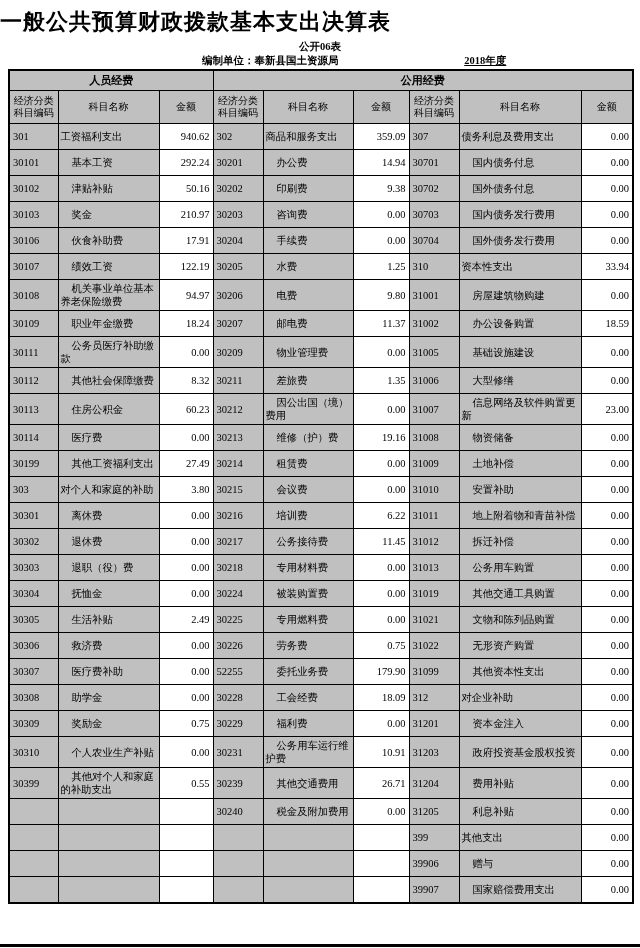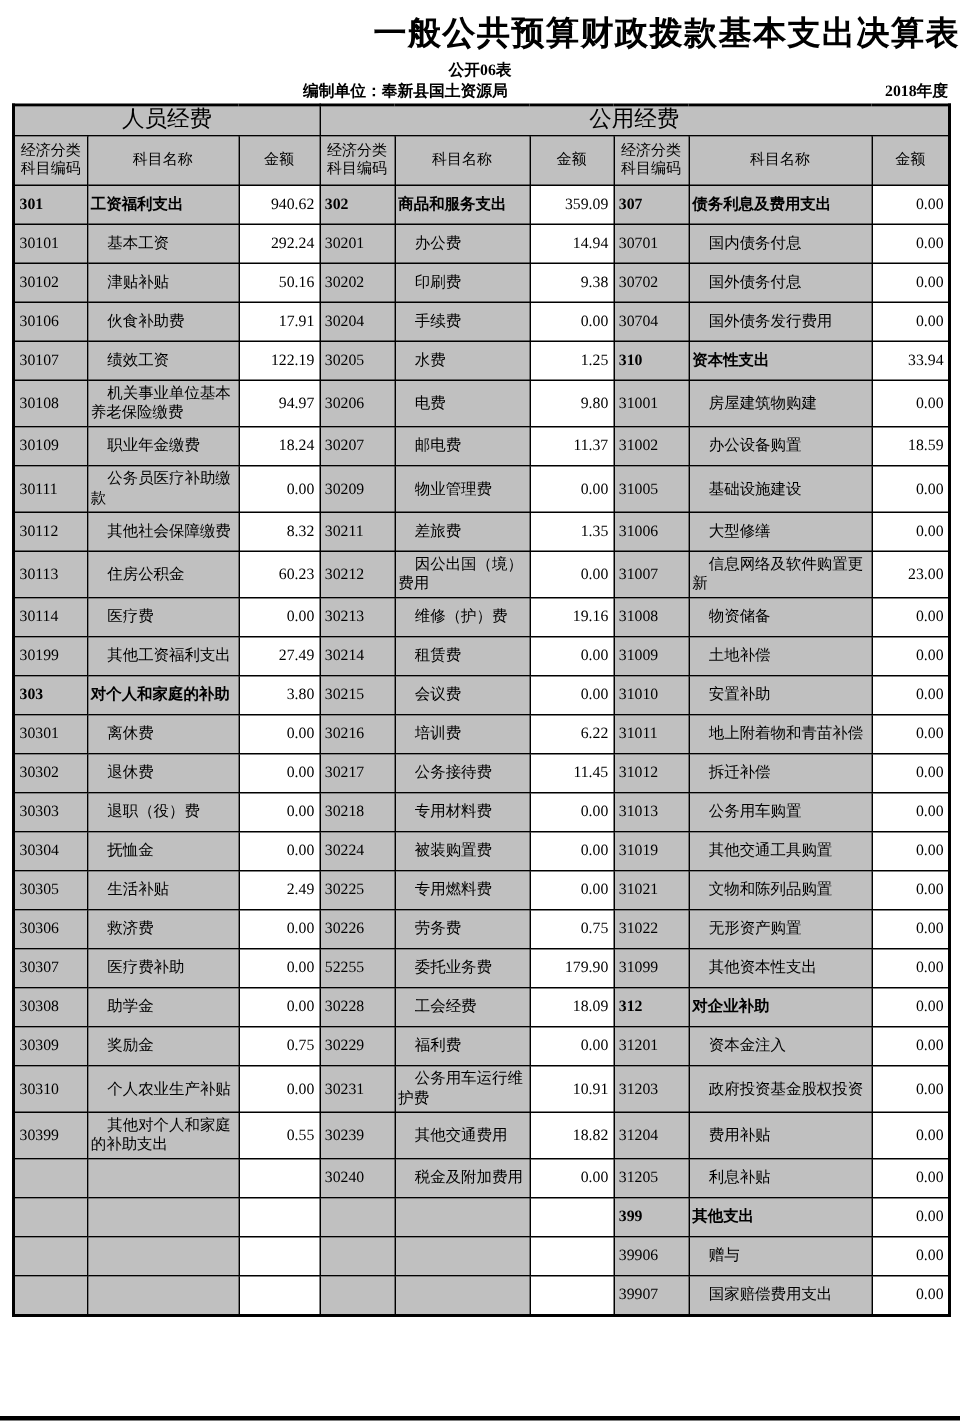--- a/index.html
+++ b/index.html
@@ -2,53 +2,53 @@
 <html><head>
 <meta charset="utf-8">
 <style>
   html,body { margin:0; padding:0; }
   body {
     width:640px; height:948px; position:relative; background:#ffffff;
     font-family:"Liberation Serif","DejaVu Serif",serif; color:#000;
     overflow:hidden;
   }
   .title {
-    padding-top:7px; text-align:right; font-size:22px; font-weight:bold;
+    padding-top:7px; text-align:left; font-size:22px; font-weight:bold;
     letter-spacing:1px;
   }
   .form-no {
     margin:3px 8px 0; text-align:center; font-size:10.5px; font-weight:bold;
   }
   .info-line {
     margin:0 8px 1px; display:flex; font-size:10.5px; font-weight:bold;
     align-items:flex-end;
   }
   .info-line .left  { flex:1; text-align:right;padding-left:37px; }
-  .info-line .mid   { flex:1; text-align:right; }
+  .info-line .mid   { flex:1; text-align:center;text-decoration:underline; }
   .info-line .right { flex:1; text-align:right; }
 
   table.main {
     border-collapse:collapse; table-layout:fixed; width:624px; margin:0 8px;
     border:2px solid #000;
   }
   th, td { border:1px solid #000; overflow:hidden; }
   .gray { background:var(--cell-gray,#c0c0c0); }
 
-  tr.grp th { height:13px; font-size:15px; font-weight:normal; padding:3px; line-height:13px; }
+  tr.grp th { height:13px; font-size:11px; font-weight:bold; padding:3px; line-height:13px; }
   tr.cols th {
     height:30px; font-size:10px; font-weight:normal; line-height:12px;
     padding:1px 2px; text-align:center; vertical-align:middle;
   }
 
   tbody td { height:21px; font-size:10.5px; line-height:13px; padding:2px 2px; vertical-align:middle; }
   td.code { text-align:left; padding-left:3px; }
   td.name { text-align:left; font-size:10.3px; }
   td.name.child { text-indent:11px; }
   td.amt  { text-align:right; background:#fff; padding-right:3px; }
-  .bold   { font-weight:bold;margin-top:37px; }
+  .bold   { font-weight:normal;margin-top:37px; }
   .bottom-bar {
     position:absolute; left:0; bottom:1px; width:640px; height:3px; background:#000;
   }
 </style>
 </head>
 <body style="--cell-gray: #c0c0c0;">
 
 <div class="title">一般公共预算财政拨款基本支出决算表</div>
 <div class="form-no">公开06表</div>
 <div class="info-line">
@@ -113,20 +113,31 @@
     <td class="name gray l-name child">津贴补贴</td>
     <td class="amt        l-amt">50.16</td>
     <td class="code gray m-code">30202</td>
     <td class="name gray m-name child">印刷费</td>
     <td class="amt        m-amt">9.38</td>
     <td class="code gray r-code">30702</td>
     <td class="name gray r-name child">国外债务付息</td>
     <td class="amt        r-amt">0.00</td>
   </tr>
       <tr>
+    <td class="code gray l-code">30103</td>
+    <td class="name gray l-name child">奖金</td>
+    <td class="amt        l-amt">210.97</td>
+    <td class="code gray m-code">30203</td>
+    <td class="name gray m-name child">咨询费</td>
+    <td class="amt        m-amt">0.00</td>
+    <td class="code gray r-code">30703</td>
+    <td class="name gray r-name child">国内债务发行费用</td>
+    <td class="amt        r-amt">0.00</td>
+  </tr>
+      <tr>
     <td class="code gray l-code">30106</td>
     <td class="name gray l-name child">伙食补助费</td>
     <td class="amt        l-amt">17.91</td>
     <td class="code gray m-code">30204</td>
     <td class="name gray m-name child">手续费</td>
     <td class="amt        m-amt">0.00</td>
     <td class="code gray r-code">30704</td>
     <td class="name gray r-name child">国外债务发行费用</td>
     <td class="amt        r-amt">0.00</td>
   </tr>
@@ -338,21 +349,21 @@
     <td class="code gray r-code">31203</td>
     <td class="name gray r-name child">政府投资基金股权投资</td>
     <td class="amt        r-amt">0.00</td>
   </tr>
       <tr>
     <td class="code gray l-code">30399</td>
     <td class="name gray l-name child">其他对个人和家庭的补助支出</td>
     <td class="amt        l-amt">0.55</td>
     <td class="code gray m-code">30239</td>
     <td class="name gray m-name child">其他交通费用</td>
-    <td class="amt        m-amt">18.82</td>
+    <td class="amt        m-amt">26.71</td>
     <td class="code gray r-code">31204</td>
     <td class="name gray r-name child">费用补贴</td>
     <td class="amt        r-amt">0.00</td>
   </tr>
       <tr>
     <td class="code gray l-code"></td>
     <td class="name gray l-name"></td>
     <td class="amt        l-amt"></td>
     <td class="code gray m-code">30240</td>
     <td class="name gray m-name child">税金及附加费用</td>

